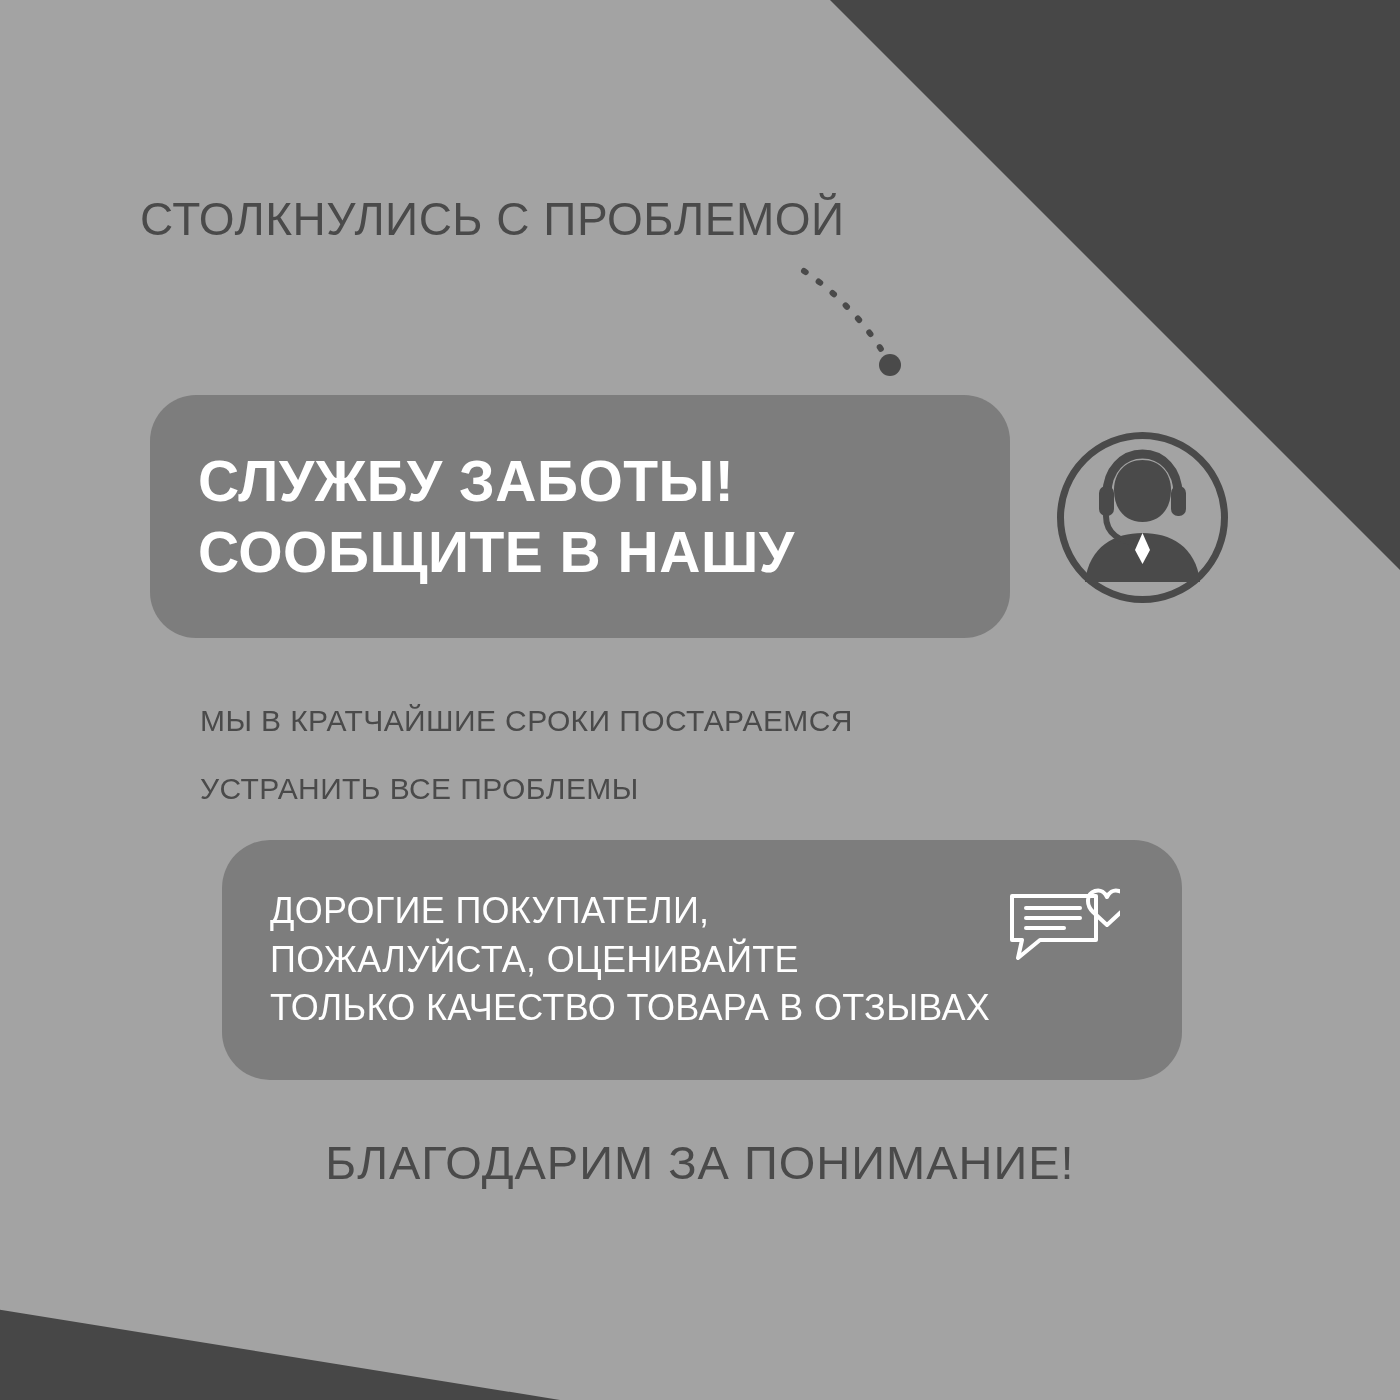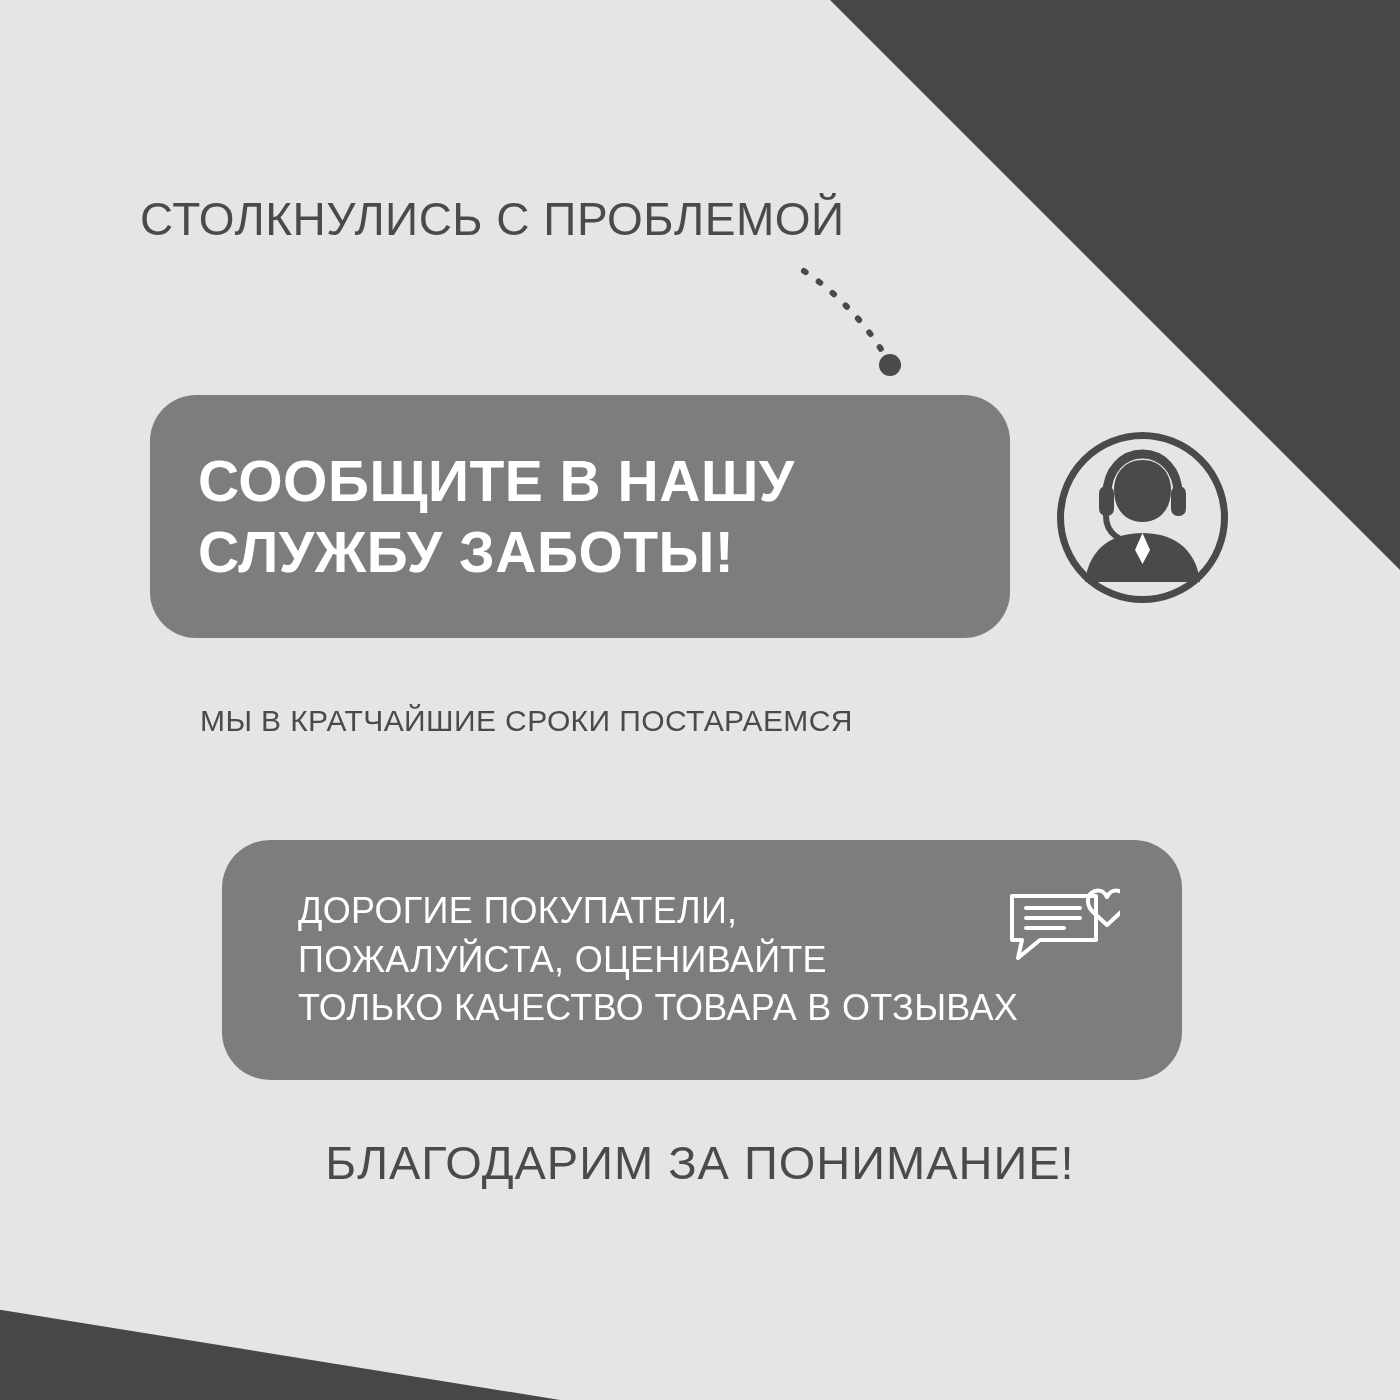--- a/index.html
+++ b/index.html
@@ -7,21 +7,21 @@
     padding: 0;
     background: #ffffff;
   }
   body {
     font-family: "Liberation Sans", sans-serif;
   }
   #poster {
     position: relative;
     width: 1400px;
     height: 1400px;
-    background: #e5e5e5;
+    background: #a3a3a3;
     overflow: hidden;
   }
 
   
   .corner-tr {
     position: absolute;
     top: 0;
     right: 0;
     width: 570px;
     height: 570px;
@@ -113,21 +113,21 @@
   
   .second-pill {
     position: absolute;
     left: 222px;
     top: 840px;
     width: 960px;
     height: 240px;
     background: #7d7d7d;
     border-radius: 48px;
     box-sizing: border-box;
-    padding: 38px 76px;
+    padding: 38px 48px;
     display: flex;
     align-items: center;
   }
   .second-pill .txt {
     color: #ffffff;
     font-size: 36px;
     line-height: 1.35;
     letter-spacing: 0.3px;
     text-transform: uppercase;
   }
@@ -165,22 +165,22 @@
     <span class="line">СТОЛКНУЛИСЬ С ПРОБЛЕМОЙ</span>
   </div>
 
   <svg class="arrow" viewBox="0 0 110 120">
     <path d="M4 6 C 40 30, 68 62, 86 92" fill="none" stroke="#4a4a4a" stroke-width="6" stroke-linecap="round" stroke-dasharray="2 16"></path>
     <circle cx="90" cy="100" r="11" fill="#4a4a4a"></circle>
   </svg>
 
   <div class="main-pill">
     <div class="txt">
+      <span class="line">СЛУЖБУ ЗАБОТЫ!</span>
       <span class="line">СООБЩИТЕ В НАШУ</span>
-      <span class="line">СЛУЖБУ ЗАБОТЫ!</span>
     </div>
   </div>
 
   <svg class="agent-icon" viewBox="0 0 175 175">
     <circle cx="87.5" cy="87.5" r="82" fill="none" stroke="#4a4a4a" stroke-width="7"></circle>
 
     <path d="M30 152 C 34 116, 60 103, 87.5 103 C 115 103, 141 116, 145 152 Z" fill="#4a4a4a"></path>
 
     <path d="M87.5 30 C 70 30, 59 43, 59 60 C 59 79, 70 92, 87.5 92 C 105 92, 116 79, 116 60 C 116 43, 105 30, 87.5 30 Z" fill="#4a4a4a"></path>
 
@@ -190,20 +190,21 @@
     <rect x="116" y="56" width="15" height="30" rx="7" fill="#4a4a4a"></rect>
 
     <path d="M51 86 C 51 104, 66 112, 80 112" fill="none" stroke="#4a4a4a" stroke-width="6" stroke-linecap="round"></path>
     <circle cx="84" cy="112" r="6" fill="#4a4a4a"></circle>
 
     <path d="M87.5 103 L 80 120 L 87.5 134 L 95 120 Z" fill="#ffffff"></path>
   </svg>
 
   <div class="subnote">
     <span class="line">МЫ В КРАТЧАЙШИЕ СРОКИ ПОСТАРАЕМСЯ</span>
+    <span class="line">УСТРАНИТЬ ВСЕ ПРОБЛЕМЫ</span>
   </div>
 
   <div class="second-pill">
     <div class="txt">
       <span class="line">ДОРОГИЕ ПОКУПАТЕЛИ,</span>
       <span class="line">ПОЖАЛУЙСТА, ОЦЕНИВАЙТЕ</span>
       <span class="line">ТОЛЬКО КАЧЕСТВО ТОВАРА В ОТЗЫВАХ</span>
     </div>
     <svg class="review-icon" viewBox="0 0 120 92">
 

